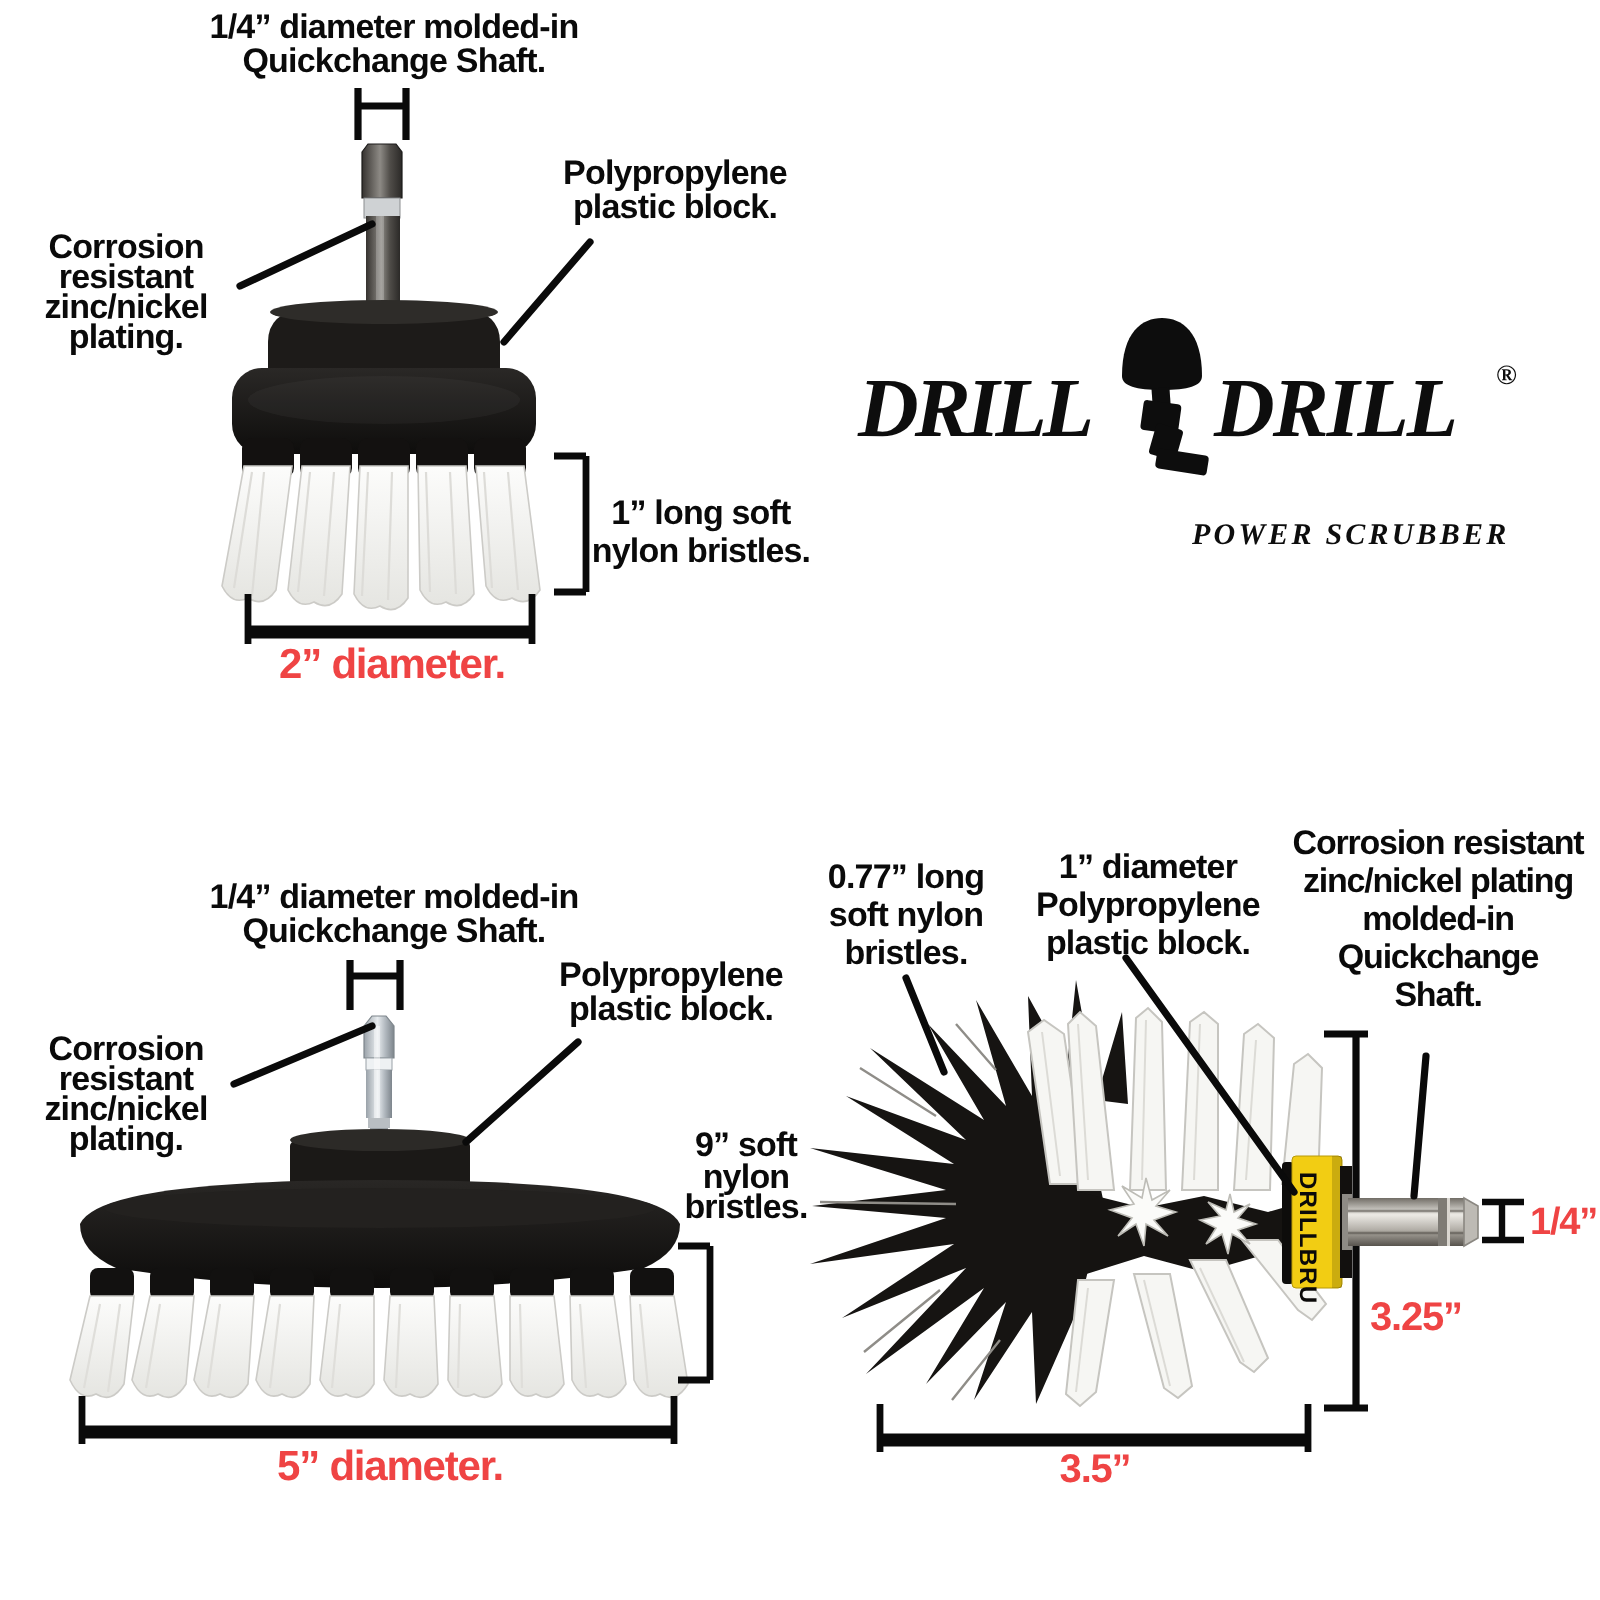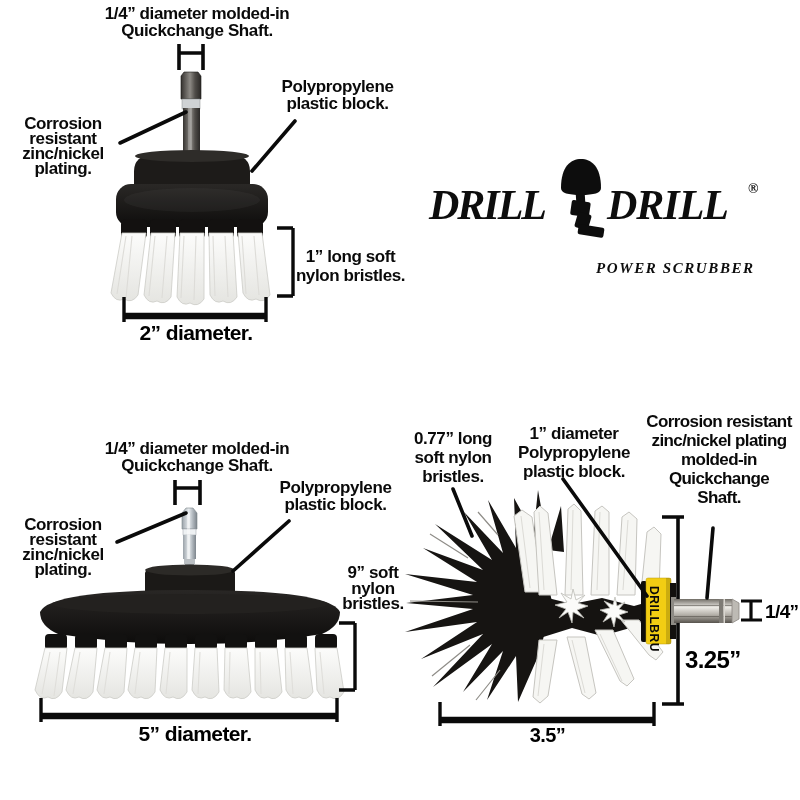--- a/index.html
+++ b/index.html
@@ -7,21 +7,21 @@
   #canvas { position:relative; width:800px; height:780px; background:#fff;
             font-family:"Liberation Sans",sans-serif; color:#0a0a0a; }
   svg { position:absolute; display:block; }
   .callout {
     position:absolute; font-weight:bold; font-size:17px; line-height:16.5px;
     letter-spacing:-0.4px; text-align:center; white-space:pre-line; color:#0a0a0a;
   }
   .lh18 { line-height:19px; }
   .dim {
     position:absolute; font-weight:bold; font-size:21px; line-height:23px;
-    letter-spacing:-0.6px; color:#000000; white-space:pre; text-align:center;
+    letter-spacing:-0.6px; color:#ef4444; white-space:pre; text-align:center;
   }
   .dim-left { text-align:left; }
   .dim-small { font-size:19px; }
   .logo-word {
     position:absolute; font-family:"Liberation Serif",serif; font-style:italic;
     font-weight:bold; color:#0d0d0d; font-size:42px; line-height:42px; letter-spacing:-2px;
   }
   .logo-reg {
     position:absolute; font-family:"Liberation Serif",serif; font-weight:bold;
     font-size:14px; color:#0d0d0d;
@@ -273,16 +273,16 @@
 bristles.</div>
   <div class="callout lh18" style="left:510px;top:424px;width:128px">1” diameter
 Polypropylene
 plastic block.</div>
   <div class="callout lh18" style="left:644px;top:412px;width:150px;letter-spacing:-0.6px">Corrosion resistant
 zinc/nickel plating
 molded-in
 Quickchange
 Shaft.</div>
   <div class="dim dim-left dim-small" style="left:765px;top:600px;width:40px">1/4”</div>
-  <div class="dim dim-left" style="left:685px;top:648px;width:70px;font-size:24px">3.25”</div>
+  <div class="dim dim-left" style="left:685px;top:648px;width:70px;font-size:20px">3.25”</div>
   <div class="dim" style="left:500px;top:724px;width:95px;font-size:20px">3.5”</div>
 
 </div>
 
 </body></html>

